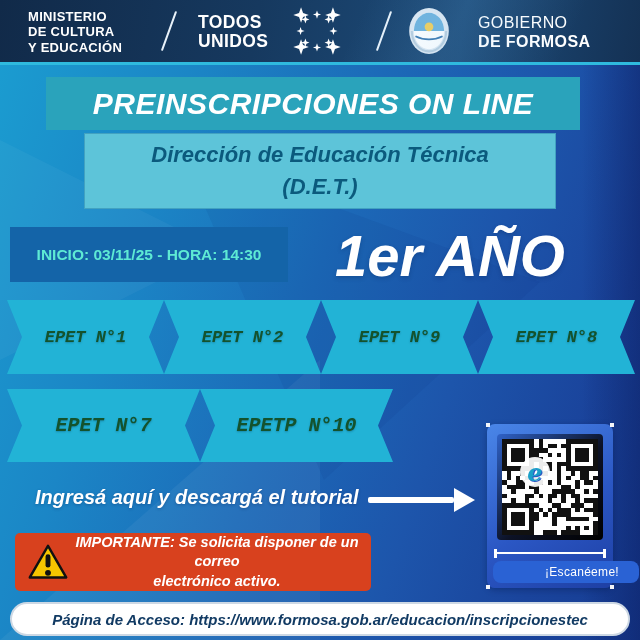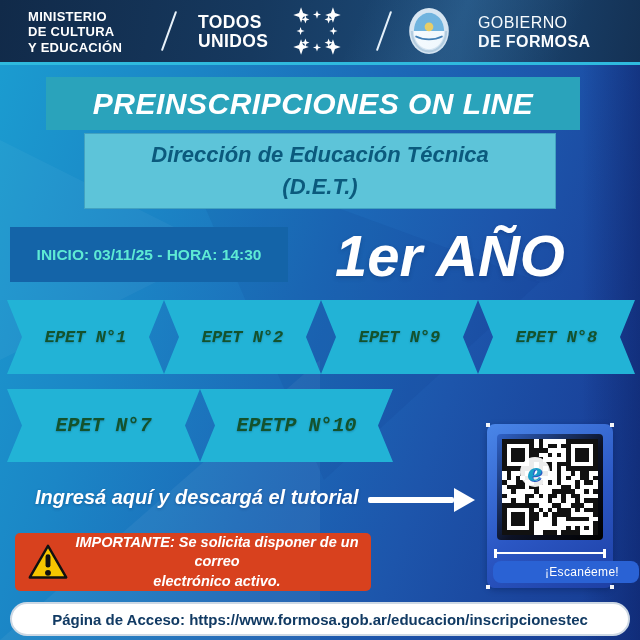--- a/index.html
+++ b/index.html
@@ -64,21 +64,21 @@
   .cta{position:absolute;left:35px;top:486px;color:#fff;font-weight:bold;font-style:italic;font-size:20px;white-space:nowrap;text-shadow:0 1px 3px rgba(0,30,80,.3);}
   .cta-arrow{position:absolute;left:368px;top:497px;width:86px;height:6px;background:#fff;border-radius:2px;}
   .cta-arrow::after{content:"";position:absolute;right:-21px;top:-9px;width:0;height:0;border-left:21px solid #fff;border-top:12px solid transparent;border-bottom:12px solid transparent;}
 
   
   .important-box{position:absolute;left:15px;top:533px;width:356px;height:58px;background:#d8411e;border-radius:5px;display:flex;align-items:center;padding:0 8px 0 10px;box-sizing:border-box;}
   .warn-icon{flex:0 0 46px;display:flex;align-items:center;justify-content:center;}
   .important-text{flex:1;text-align:center;color:#fff;font-weight:bold;font-style:italic;font-size:14.5px;line-height:1.35;}
 
   
-  .access-bar{position:absolute;left:10px;top:602px;width:620px;height:34px;background:#fff;border:2px solid #cdd8e4;border-radius:18px;box-sizing:border-box;display:flex;align-items:center;justify-content:center;}
+  .access-bar{position:absolute;left:10px;top:602px;width:620px;height:34px;background:#fff;border:2px solid #cdd8e4;border-radius:18px;box-sizing:border-box;display:flex;align-items:center;justify-content:center;font-style:italic;}
   .access-bar span{color:#113a63;font-weight:bold;font-size:15px;white-space:nowrap;}
 </style>
 </head>
 <body>
 
 <div class="poster">
   <div class="bg-right"></div>
   <div class="tri1"></div>
   <div class="tri2"></div>
   <div class="tri3"></div>

